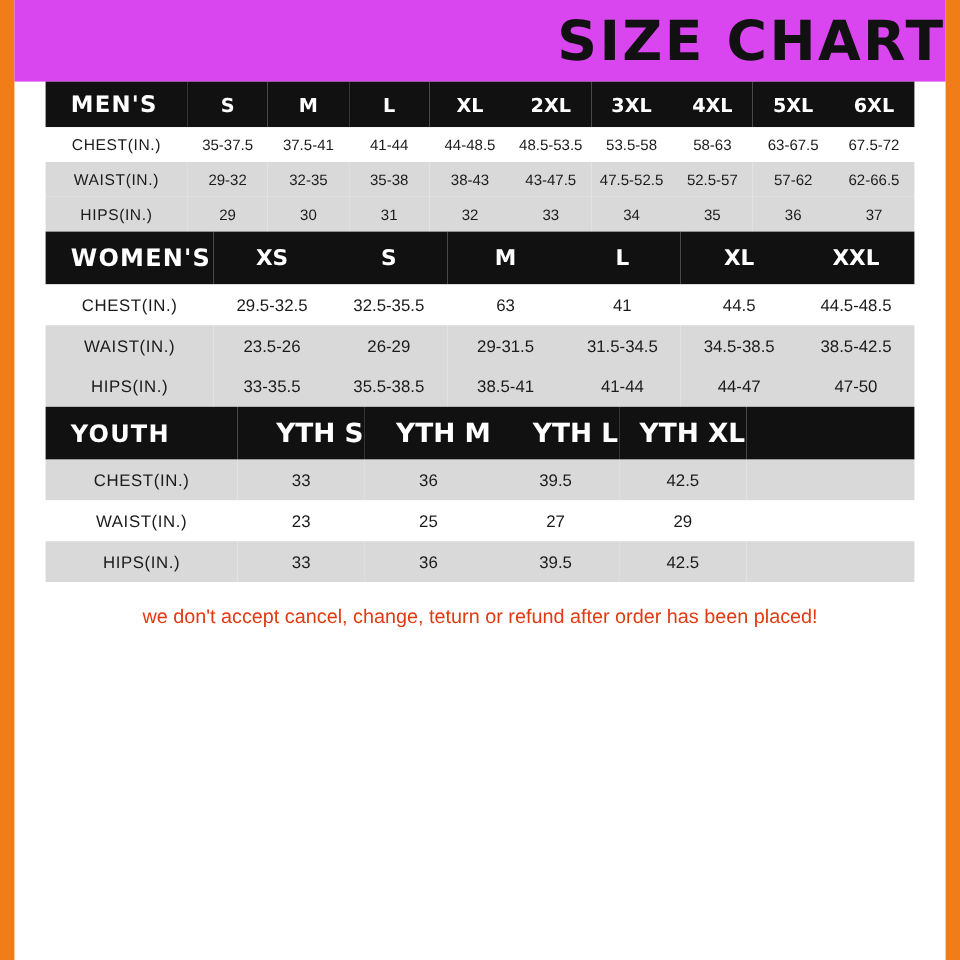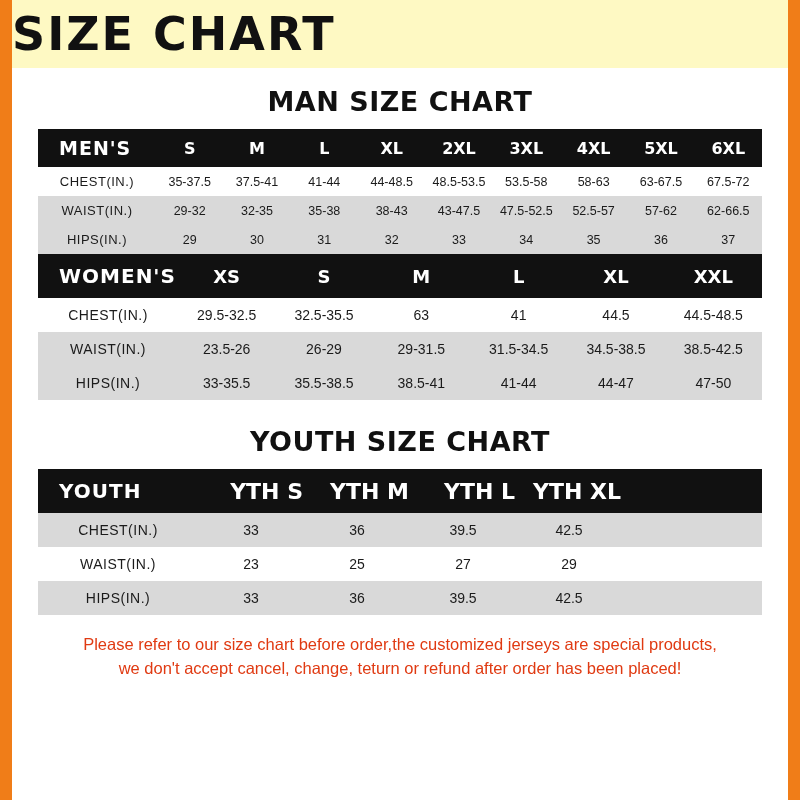--- a/index.html
+++ b/index.html
@@ -17,24 +17,24 @@
     position: relative;
     width: 800px;
     height: 800px;
     box-sizing: border-box;
     border-left: 12px solid #f07d18;
     border-right: 12px solid #f07d18;
     background: #ffffff;
   }
   .banner {
     height: 68px;
-    background: #fef9c3;
+    background: #d946ef;
     display: flex;
     align-items: center;
-    justify-content: flex-start;
+    justify-content: flex-end;
   }
   .banner-title {
     font-family: "DejaVu Sans", sans-serif;
     font-weight: bold;
     font-size: 46px;
     letter-spacing: 2px;
     color: #111111;
     line-height: 1;
   }
   .content {
@@ -125,21 +125,20 @@
 
 <div class="page">
 
   <div class="banner">
     <div class="banner-title">SIZE CHART</div>
   </div>
 
   <div class="content">
 
     <div class="sec-man">
-      <div class="section-title">MAN SIZE CHART</div>
       <table class="size-table men-table">
         <colgroup>
           <col class="c0">
             <col>
             <col>
             <col>
             <col>
             <col>
             <col>
             <col>
@@ -249,21 +248,20 @@
             <td>38.5-41</td>
             <td>41-44</td>
             <td>44-47</td>
             <td>47-50</td>
           </tr>
         </tbody>
       </table>
     </div>
 
     <div class="sec-youth">
-      <div class="section-title">YOUTH SIZE CHART</div>
       <table class="size-table youth-table">
         <colgroup>
           <col class="c0">
             <col>
             <col>
             <col>
             <col>
             <col class="cpad">
         </colgroup>
         <thead>
@@ -299,18 +297,17 @@
             <td>36</td>
             <td>39.5</td>
             <td>42.5</td>
             <td></td>
           </tr>
         </tbody>
       </table>
     </div>
 
     <div class="note">
-      <div>Please refer to our size chart before order,the customized jerseys are special products,</div>
       <div>we don't accept cancel, change, teturn or refund after order has been placed!</div>
     </div>
 
   </div>
 </div>
 
 </body></html>

